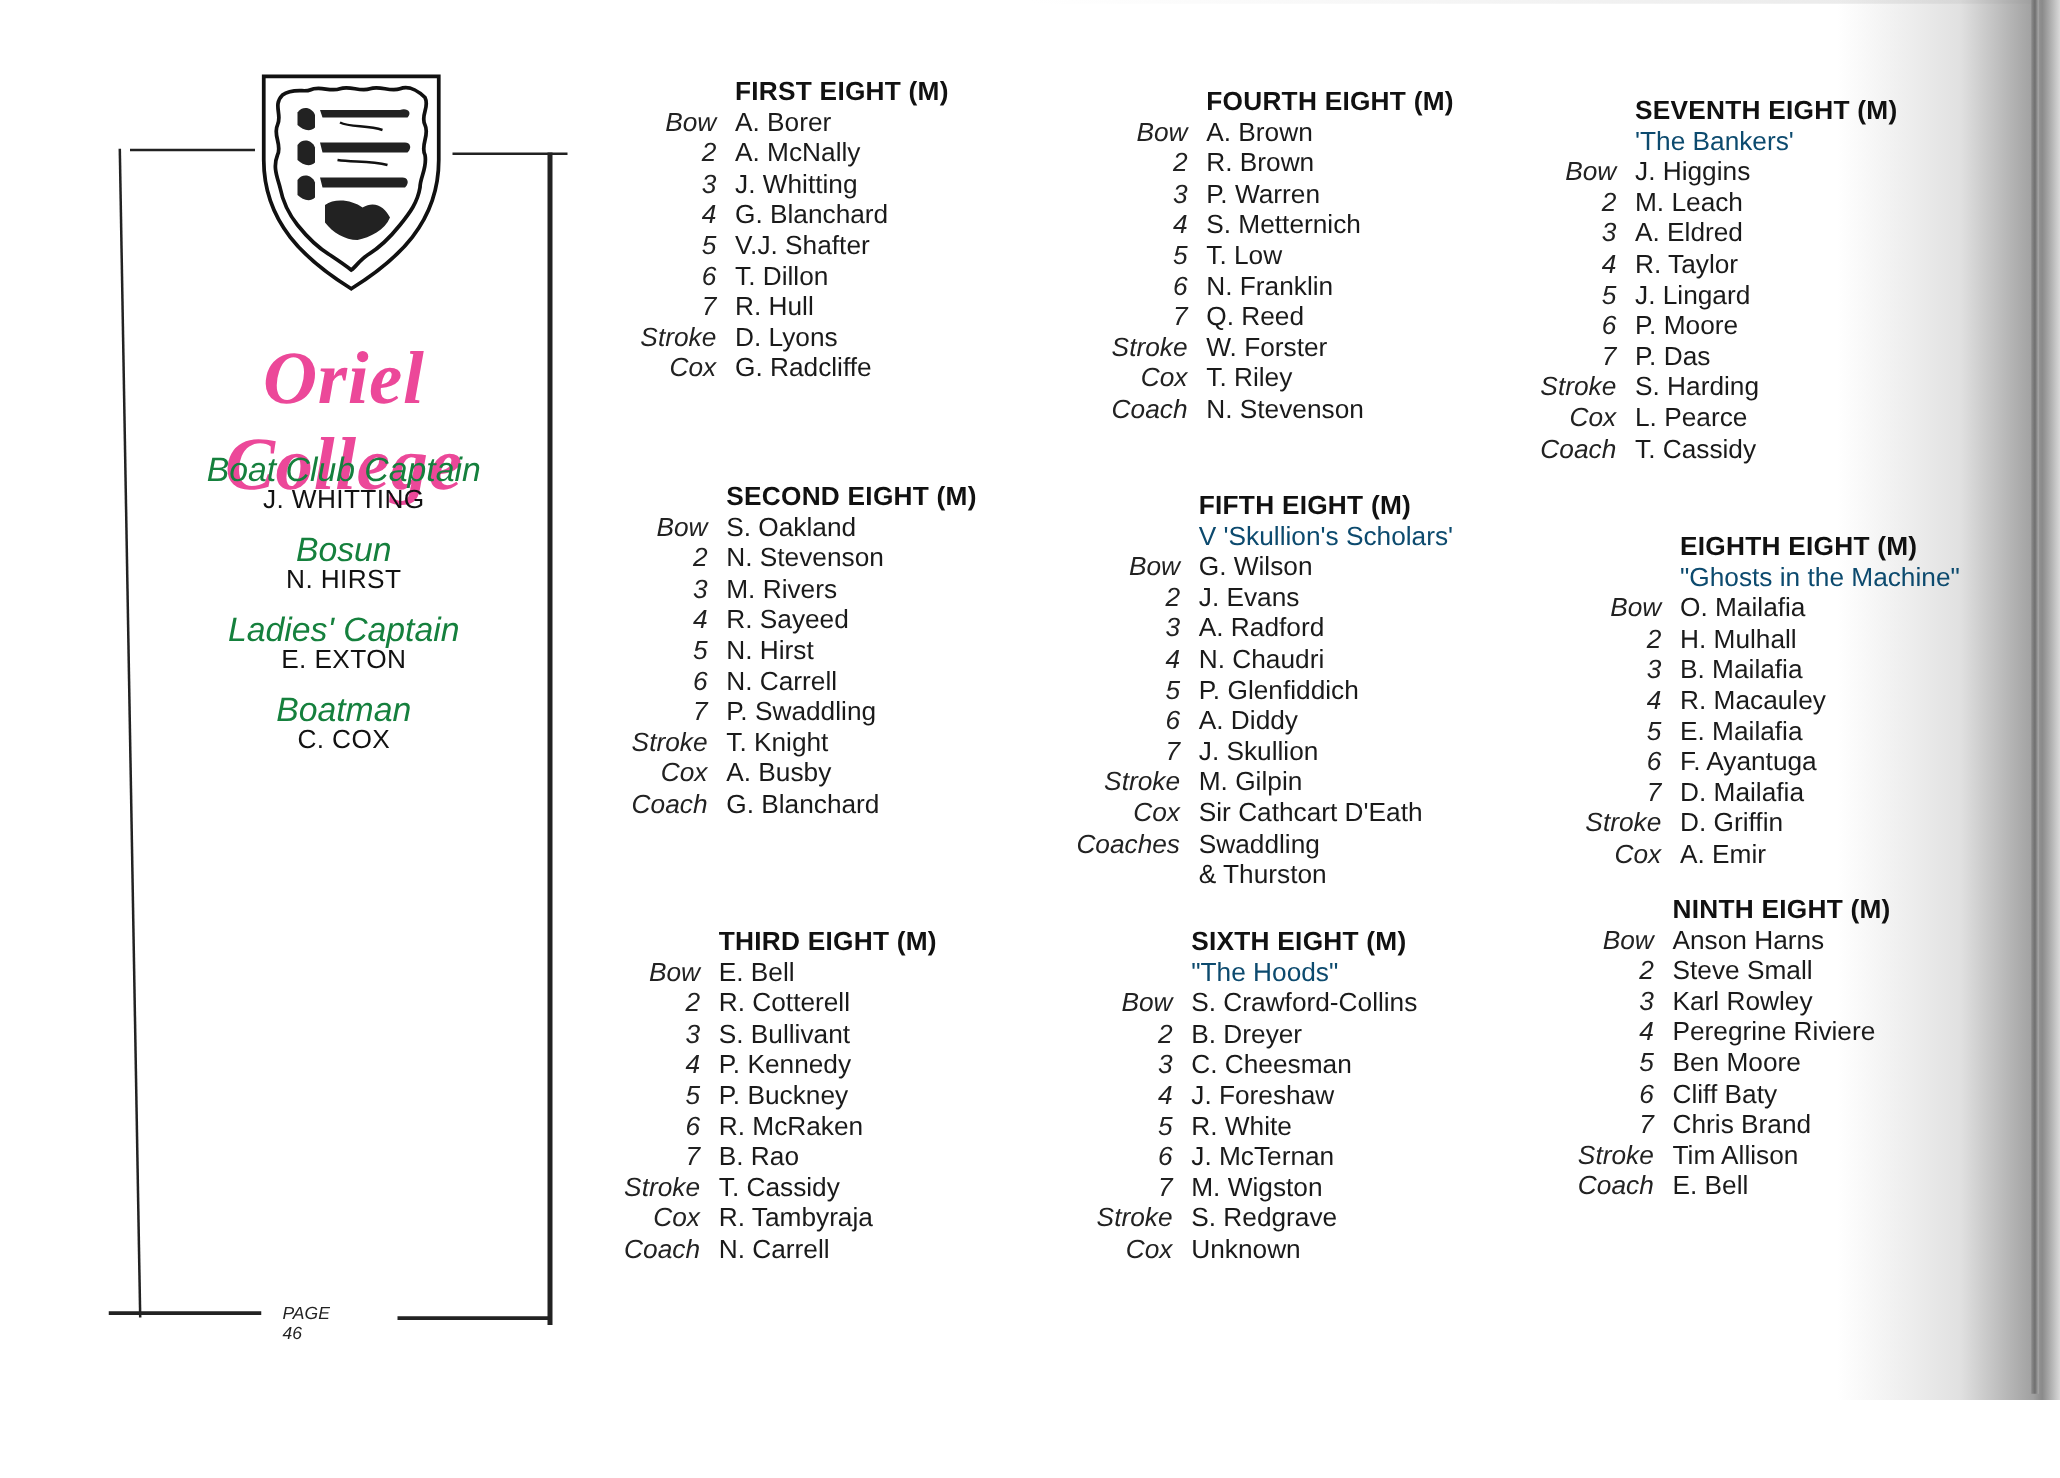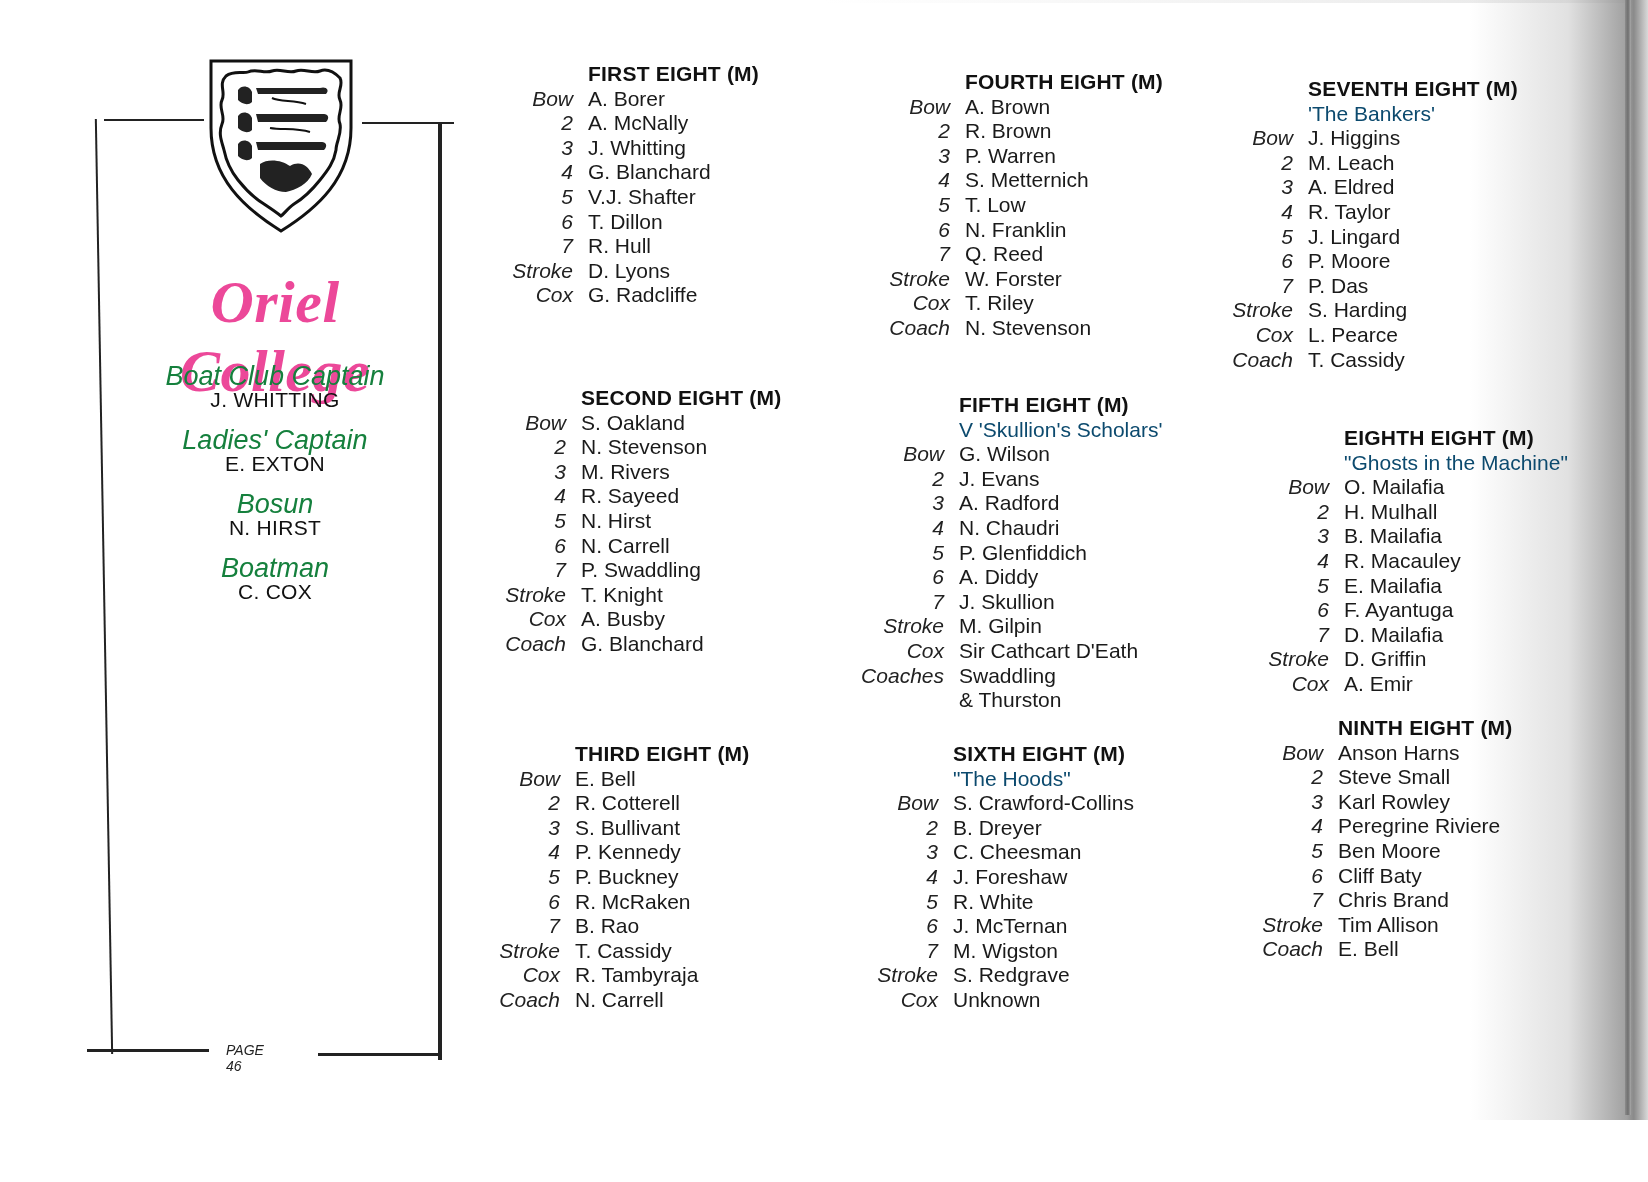--- a/index.html
+++ b/index.html
@@ -79,26 +79,26 @@
   </svg>
 
   <div class="college-name">Oriel College</div>
 
   <div class="officers">
     <div class="officer">
       <div class="officer-role">Boat Club Captain</div>
       <div class="officer-name">J. WHITTING</div>
     </div>
     <div class="officer">
+      <div class="officer-role">Bosun</div>
+      <div class="officer-name">N. HIRST</div>
+    </div>
+    <div class="officer">
       <div class="officer-role">Ladies' Captain</div>
       <div class="officer-name">E. EXTON</div>
-    </div>
-    <div class="officer">
-      <div class="officer-role">Bosun</div>
-      <div class="officer-name">N. HIRST</div>
     </div>
     <div class="officer">
       <div class="officer-role">Boatman</div>
       <div class="officer-name">C. COX</div>
     </div>
   </div>
 
   <div class="page-number">PAGE 46</div>
 </div>
 

